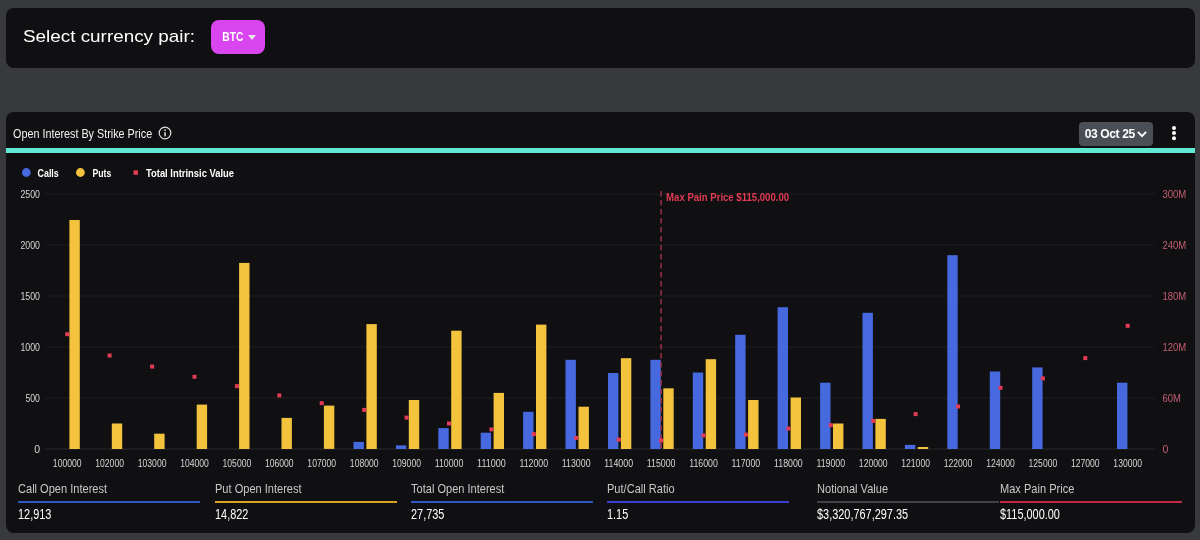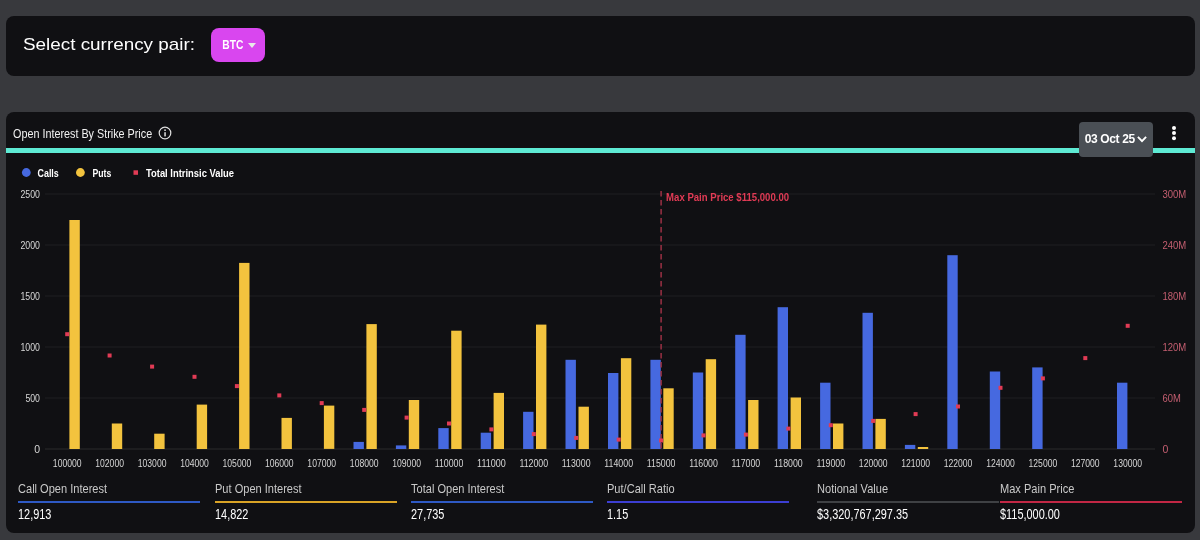--- a/index.html
+++ b/index.html
@@ -1,29 +1,29 @@
 <!DOCTYPE html>
 <html><head><meta charset="utf-8">
 <style>
 * { margin:0; padding:0; box-sizing:border-box; }
 html,body { width:1200px; height:540px; background:#38393d; font-family:"Liberation Sans",sans-serif; overflow:hidden; }
 .wrap { position:relative; width:1200px; height:540px; }
 .panel { position:absolute; left:6px; width:1189px; background:#101013; border-radius:8px; }
-#p1 { top:8px; height:60px;margin-top:8px; }
+#p1 { top:8px; height:60px; }
 #p2 { top:76px; height:28px; background:#151517; border-radius:6px; }
 #p3 { top:112px; height:421px; }
 #p1 .t { position:absolute; left:17px; top:20.4px; font-size:17px; line-height:17px; color:#fff; transform:scaleX(1.11); transform-origin:0 0; white-space:nowrap; }
 .btcbtn { position:absolute; left:205px; top:12px; width:54px; height:34px; background:#d946ef; border-radius:8px; color:#fff; display:flex; align-items:center; justify-content:center; }
 .btcbtn .bt { font-size:12.5px; font-weight:bold; transform:scaleX(.82); transform-origin:50% 50%; }
 .btcbtn .car { width:0; height:0; border-left:4.5px solid transparent; border-right:4.5px solid transparent; border-top:5px solid #e8e8e8; margin-left:3px; }
 #p2 .row { position:absolute; left:13px; top:1.5px; height:28px; line-height:28px; font-size:13px; color:#b3b3b3; white-space:nowrap; transform:scaleX(.87); transform-origin:0 50%; }
 #p2 b { color:#fff; font-weight:bold; }
 .hdr { position:absolute; left:0; top:0; width:100%; height:41px; border-bottom:5px solid #5eead4; }
 .hdr .tt { position:absolute; left:7px; top:14px; font-size:13px; color:#f2f2f2; transform:scaleX(.83); transform-origin:0 0; white-space:nowrap; }
-.datebtn { position:absolute; right:42.5px; top:9.5px; width:73.5px; height:35px; background:#4a4f55; border-radius:4px; color:#fff; display:flex; align-items:center; justify-content:center; }
+.datebtn { position:absolute; right:42.5px; top:9.5px; width:73.5px; height:24px; background:#4a4f55; border-radius:4px; color:#fff; display:flex; align-items:center; justify-content:center; }
 .datebtn .dt { font-size:12px; font-weight:bold; letter-spacing:-0.35px; white-space:nowrap; }
 .stat { position:absolute; width:183px; }
 .stat .lab { font-size:13px; line-height:14px; color:#c9c9c9; transform:scaleX(.85); transform-origin:0 0; white-space:nowrap; }
 .stat .ul { position:absolute; left:0; top:18.5px; width:182px; height:2px; }
 .stat .val { position:absolute; left:0; top:25px; font-size:14px; line-height:14px; color:#fff; transform:scaleX(.78); transform-origin:0 0; white-space:nowrap; }
 </style></head>
 <body>
 <div class="wrap">
 <div class="panel" id="p1">
   <div class="t">Select currency pair:</div>

